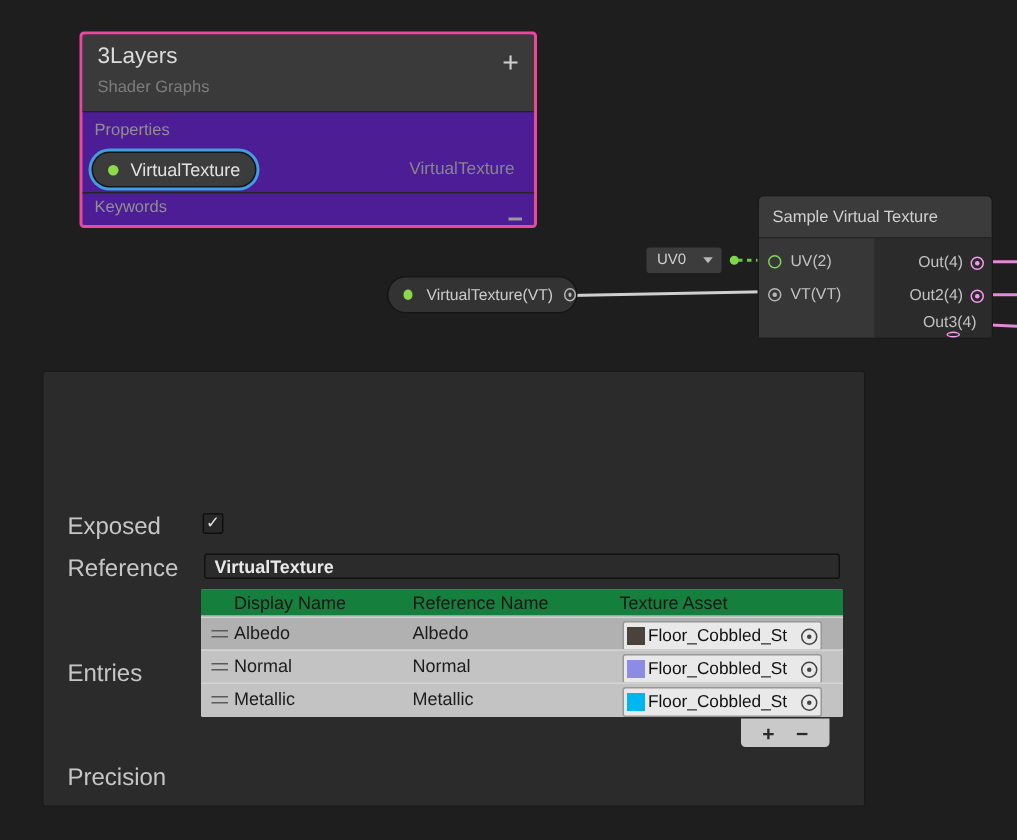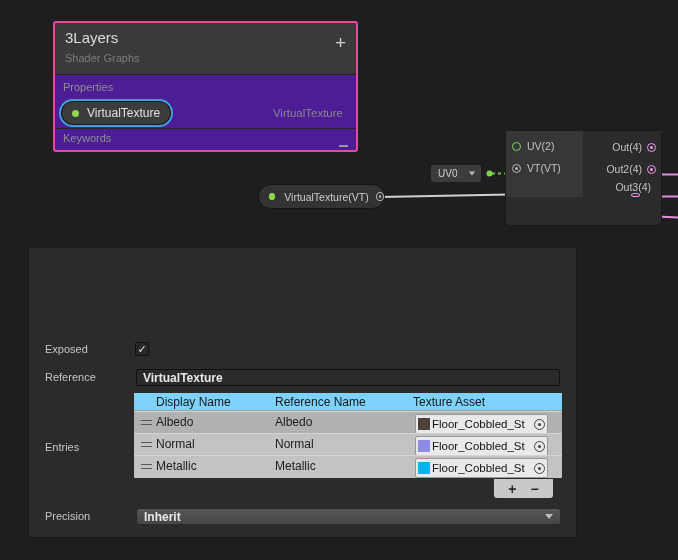--- a/index.html
+++ b/index.html
@@ -100,21 +100,21 @@
   .inspector {
     position:absolute; left:28px; top:247px; width:549px; height:291px;
     background:#2b2b2b; border:1px solid #1a1a1a; border-radius:2px; z-index:2;
   }
   .insp-header {
     position:absolute; left:0; top:0; right:0; height:57px;
     background:#383838; border-bottom:1px solid #1f1f1f; border-radius:2px 2px 0 0;
   }
   .insp-title { position:absolute; left:16px; top:8px; font-size:15px; color:#d8d8d8; }
   .insp-subtitle { position:absolute; left:16px; top:35px; font-size:11px; color:#6b6b6b; }
-  .field-label { position:absolute; left:16px; font-size:11px; color:#c6c6c6; }
+  .field-label { position:absolute; left:16px; font-size:16px; color:#c6c6c6; }
   .lbl-exposed { top:95px; }
   .lbl-reference { top:123px; }
   .lbl-entries { top:193px; }
   .lbl-precision { top:262px; }
   .checkbox {
     position:absolute; left:106px; top:94px; width:14px; height:14px;
     background:#282828; border:1px solid #101010; border-radius:2px;
     display:flex; align-items:center; justify-content:center; cursor:pointer;
   }
   .checkbox .check { font-size:11px; line-height:11px; color:#e6e6e6; }
@@ -122,21 +122,21 @@
     position:absolute; left:107px; top:121px; width:424px; height:17px;
     background:#2b2b2b; border:1px solid #111; border-radius:2px;
     font-size:12px; font-weight:bold; color:#e8e8e8; line-height:15px; padding-left:6px;
     font-family:"Liberation Sans","DejaVu Sans",sans-serif;
   }
   .entries-table {
     position:absolute; left:105px; top:145px; width:428px; height:85px;
     background:#c3c3c3; border-radius:1px;
   }
   .tbl-header {
-    position:relative; height:18px; background:#7dd3fc; border-bottom:1px solid #9f9f9f;
+    position:relative; height:18px; background:#15803d; border-bottom:1px solid #9f9f9f;
     font-size:12px; color:#161616;
   }
   .tbl-header span { position:absolute; top:2px; }
   .col1 { left:22px; } .col2 { left:141px; } .col3 { left:279px; }
   .tbl-row {
     position:relative; height:22px; font-size:12px; color:#1c1c1c; cursor:pointer;
     border-top:1px solid #d4d4d4;
   }
   .tbl-row:first-of-type { border-top:none; }
   .row-selected { background:#b1b1b1; }
@@ -206,20 +206,21 @@
   <span class="arrow-down"></span>
 </div>
 
 <div class="prop-node">
   <span class="exposed-dot"></span>
   <span class="prop-node-label">VirtualTexture(VT)</span>
   <span class="port port-ring-gray"></span>
 </div>
 
 <div class="svt-node">
+  <div class="svt-title">Sample Virtual Texture</div>
   <div class="svt-body">
     <div class="svt-left">
       <div class="port-row in-row row-uv">
         <span class="port port-hollow-green"></span>
         <span class="plabel">UV(2)</span>
       </div>
       <div class="port-row in-row row-vt">
         <span class="port port-ring-gray"></span>
         <span class="plabel">VT(VT)</span>
       </div>
@@ -292,17 +293,13 @@
       </span>
     </div>
   </div>
 
   <div class="tbl-footer">
     <span class="fbtn">+</span>
     <span class="fbtn">−</span>
   </div>
 
   <div class="field-label lbl-precision">Precision</div>
-  <div class="dropdown">
-    <span class="ddvalue">Inherit</span>
-    <span class="arrow-down"></span>
-  </div>
 </div>
 
 </body></html>

